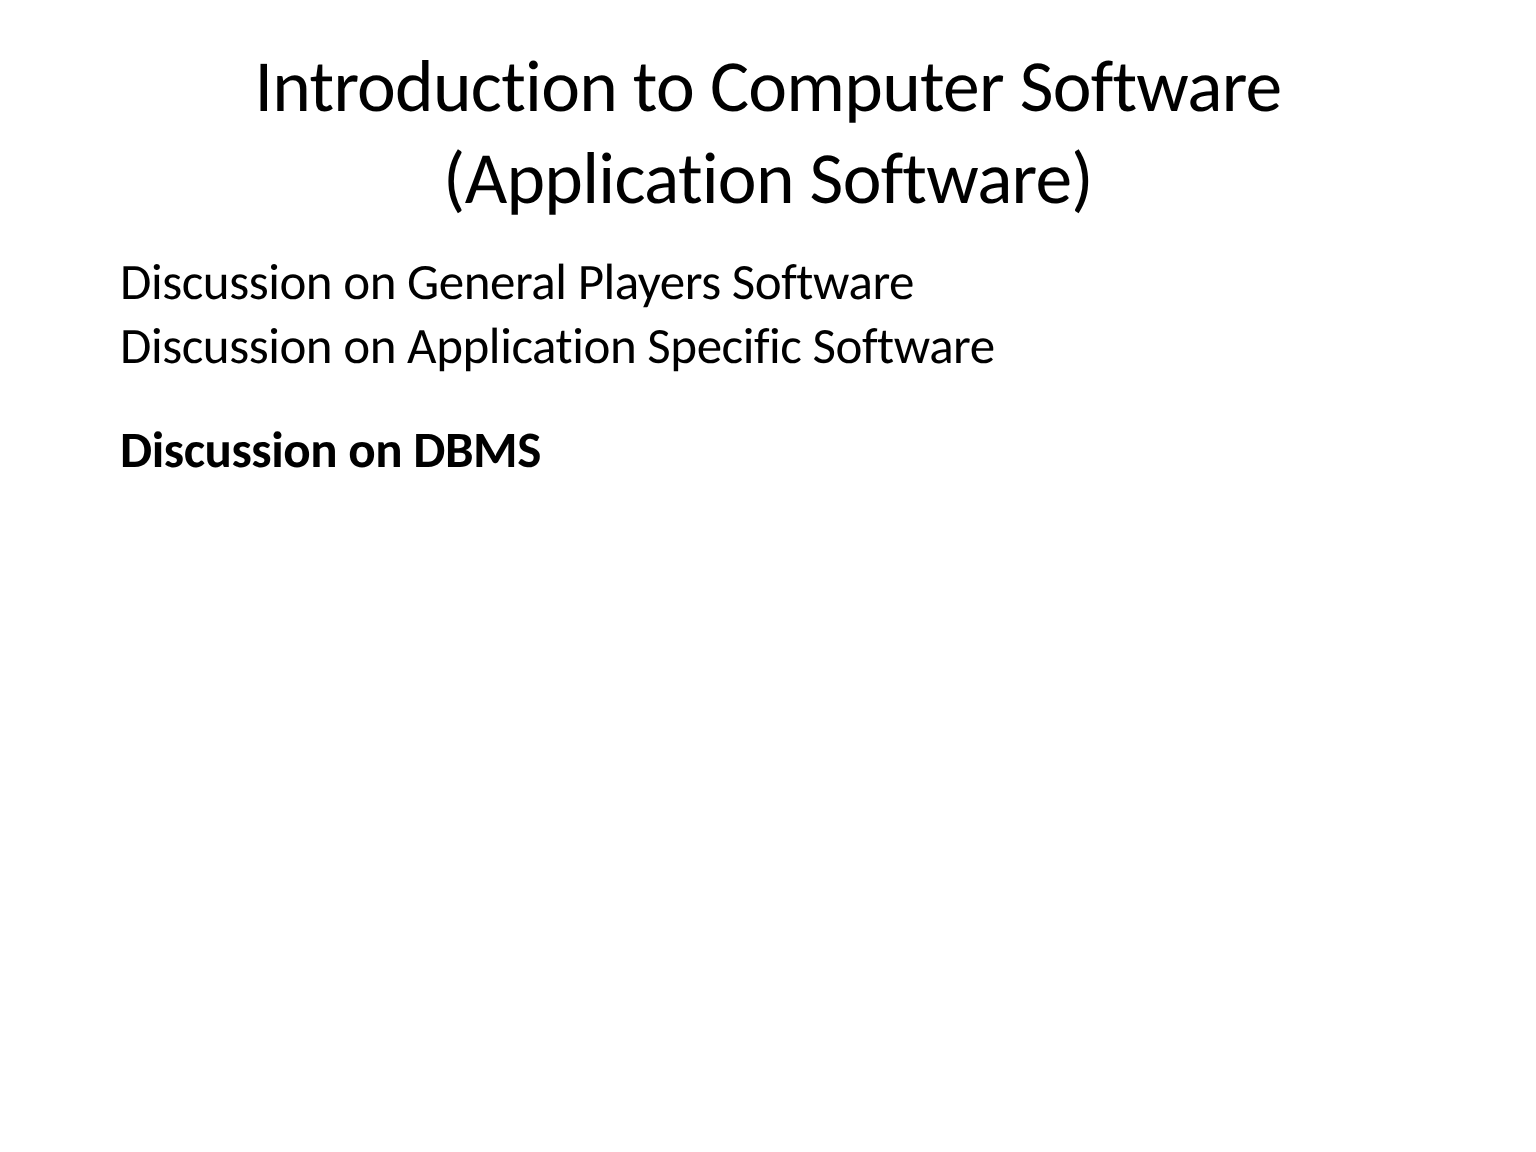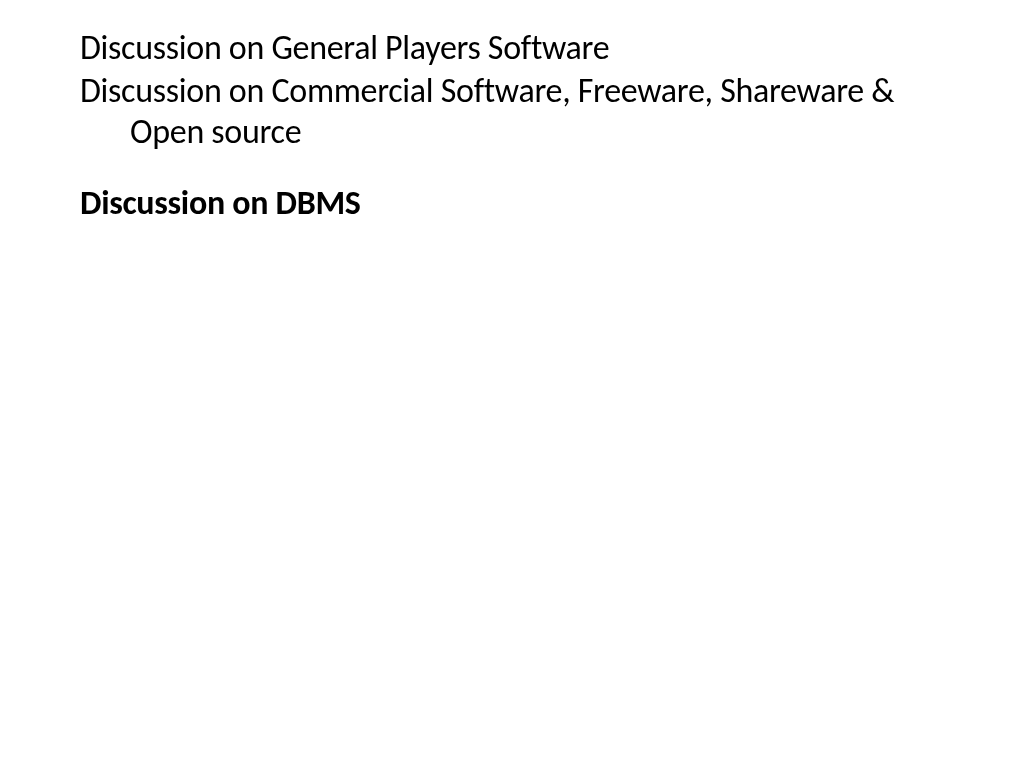--- a/index.html
+++ b/index.html
@@ -58,18 +58,19 @@
     }
     .topic.spaced-large {
       margin-bottom: 50px;
       font-weight: bold;
     }
   </style>
 </head>
 <body>
 
 <div class="slide">
+  <h1 class="title">Introduction to Computer Software (Application Software)</h1>
   <div class="content">
     <div class="topic">Discussion on General Players Software</div>
-    <div class="topic multi">Discussion on Commercial Software, Freeware, Shareware &amp; Open source</div>
+    <div class="topic spaced">Discussion on Application Specific Software</div>
     <div class="topic spaced-large">Discussion on DBMS</div>
   </div>
 </div>
 
 </body></html>

